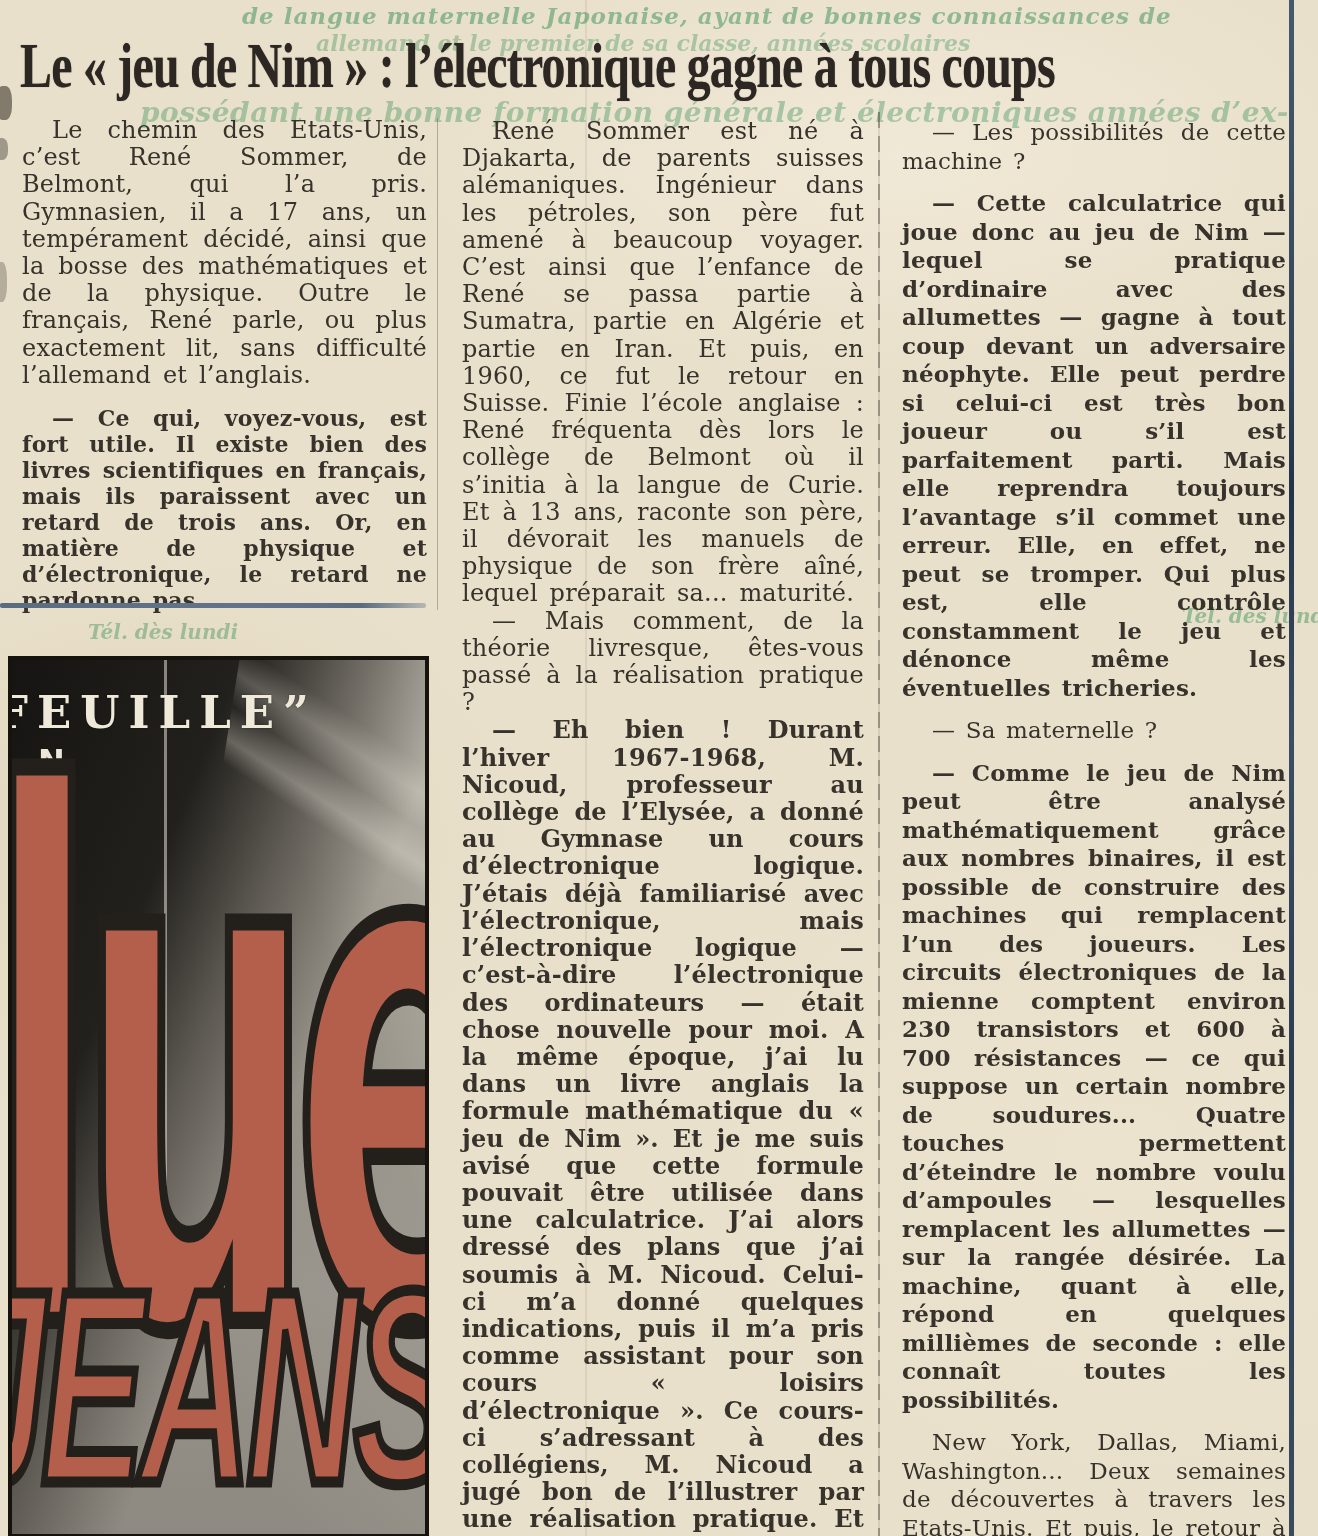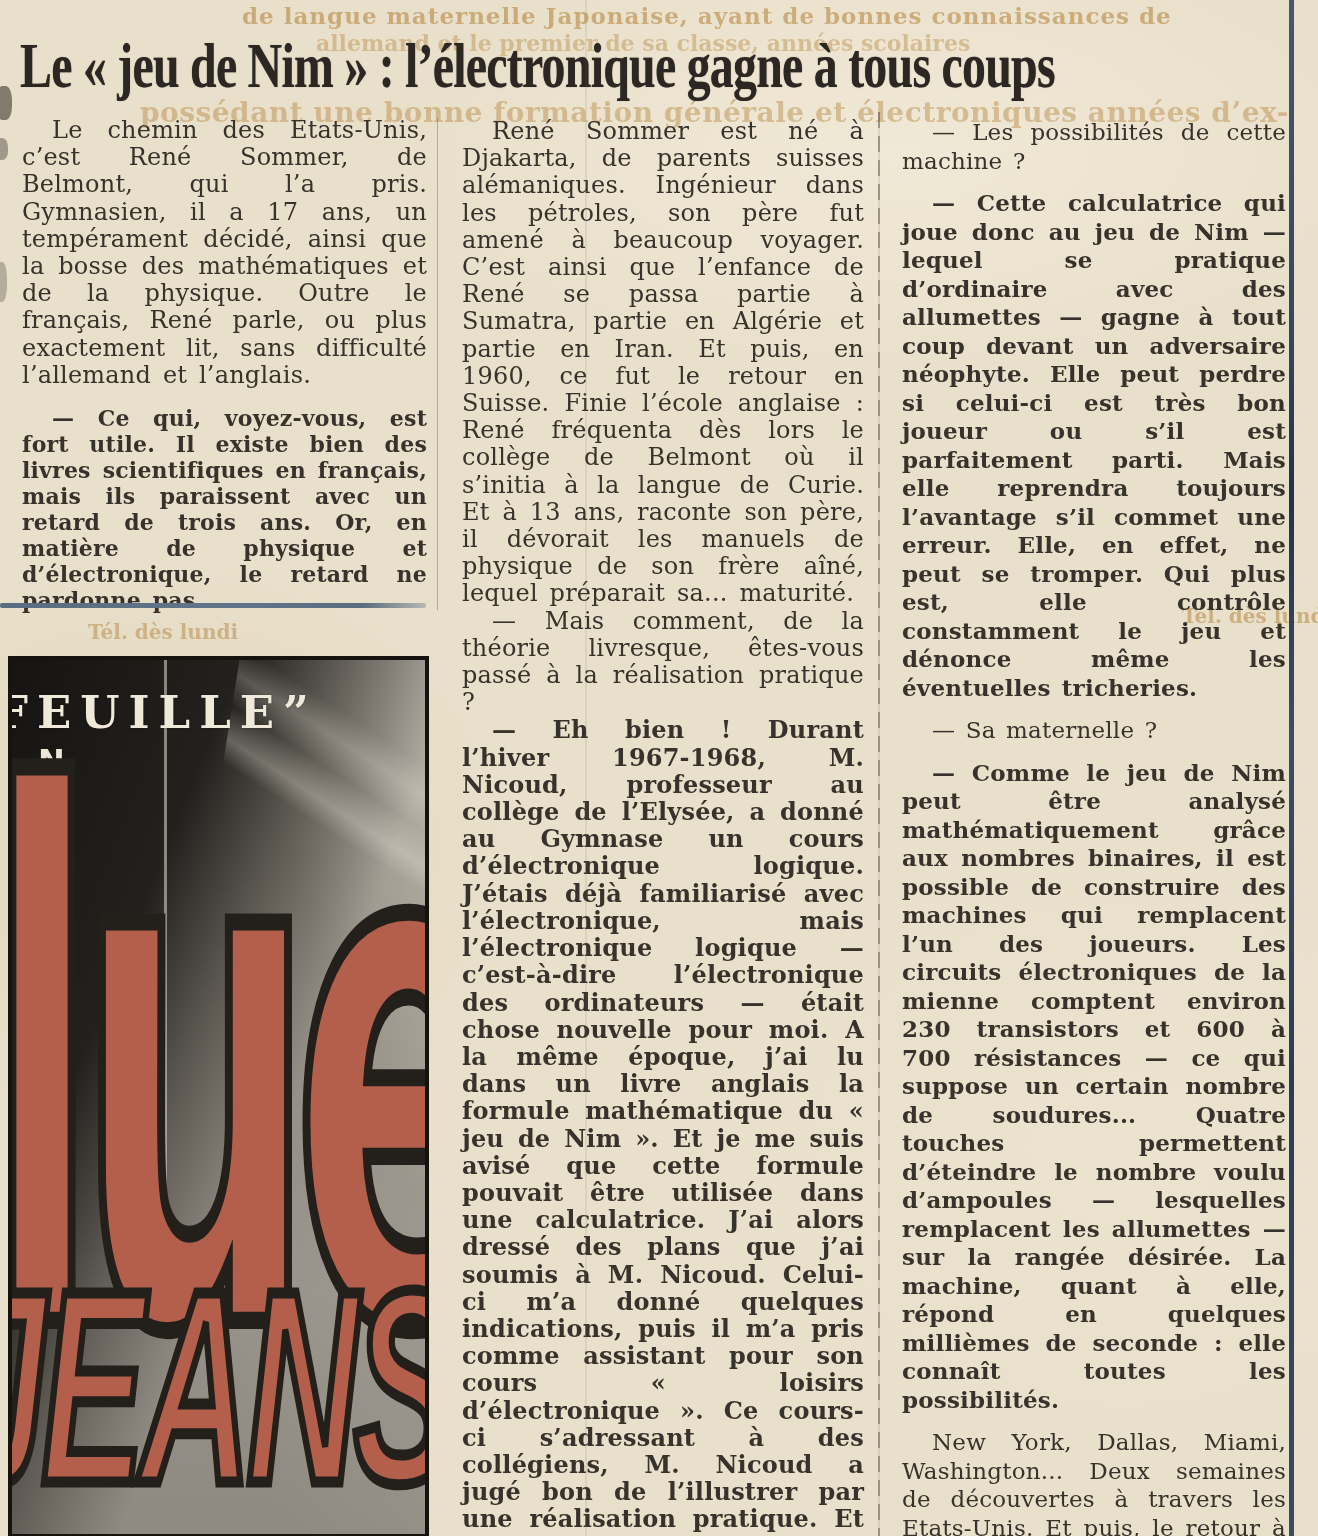--- a/index.html
+++ b/index.html
@@ -7,22 +7,22 @@
     width:1318px;height:1536px;position:relative;overflow:hidden;
     font-family:"DejaVu Serif",serif;
     background:
       radial-gradient(ellipse 700px 320px at 68% 10%, rgba(246,240,224,.55), rgba(0,0,0,0) 70%),
       radial-gradient(ellipse 520px 420px at 12% 55%, rgba(213,200,173,.45), rgba(0,0,0,0) 70%),
       radial-gradient(ellipse 600px 500px at 85% 75%, rgba(238,230,210,.5), rgba(0,0,0,0) 70%),
       #e9e0cb;
     color:#37322b;
   }
   .bleed{
-    position:absolute;color:#a16207;font-family:"DejaVu Serif",serif;font-weight:bold;
-    filter:blur(.6px);white-space:nowrap;pointer-events:none;
+    position:absolute;color:#15803d;font-family:"DejaVu Serif",serif;font-weight:bold;
+    filter:blur(.6px);white-space:nowrap;pointer-events:none;font-style:italic;
   }
   .bleed.t1{left:242px;top:2px;font-size:23px;opacity:.42;letter-spacing:1px;}
   .bleed.t2{left:316px;top:30px;font-size:22px;opacity:.30;}
   .bleed.t3{left:140px;top:96px;font-size:28px;opacity:.32;letter-spacing:.5px;}
   .bleed.t4a{left:88px;top:620px;font-size:20px;opacity:.35;}
   .bleed.t4b{left:1182px;top:604px;font-size:20px;opacity:.38;}
   .edge-mark{position:absolute;background:rgba(45,39,30,.55);border-radius:40%;}
   .m1{left:-4px;top:86px;width:16px;height:34px;}
   .m2{left:-6px;top:138px;width:14px;height:22px;opacity:.7;}
   .m3{left:-5px;top:262px;width:12px;height:40px;opacity:.5;}

